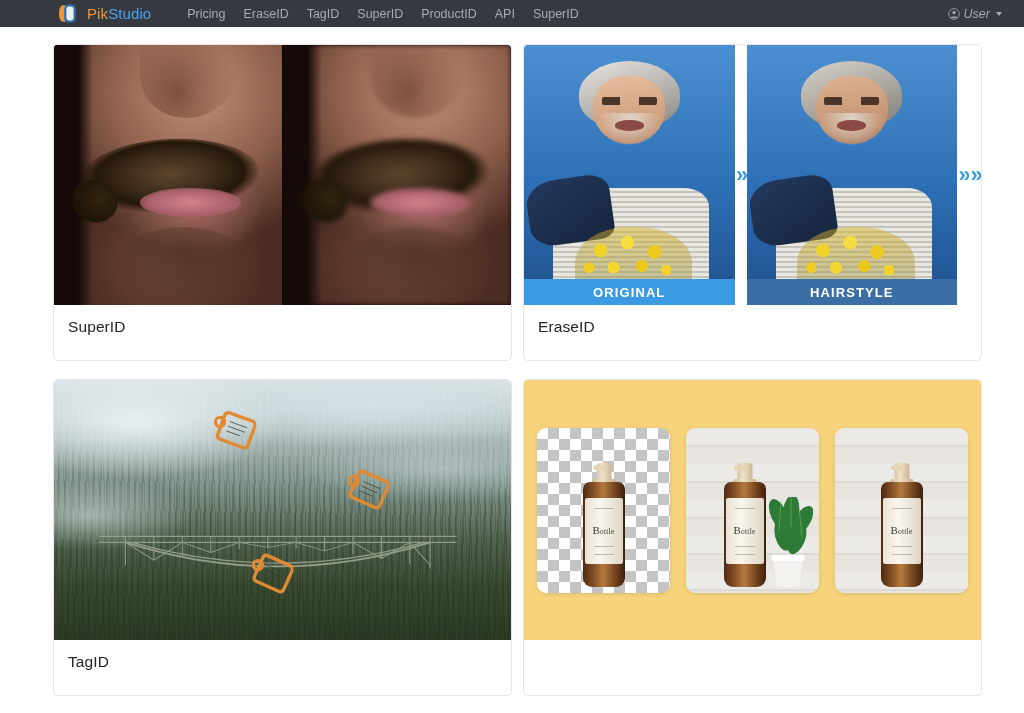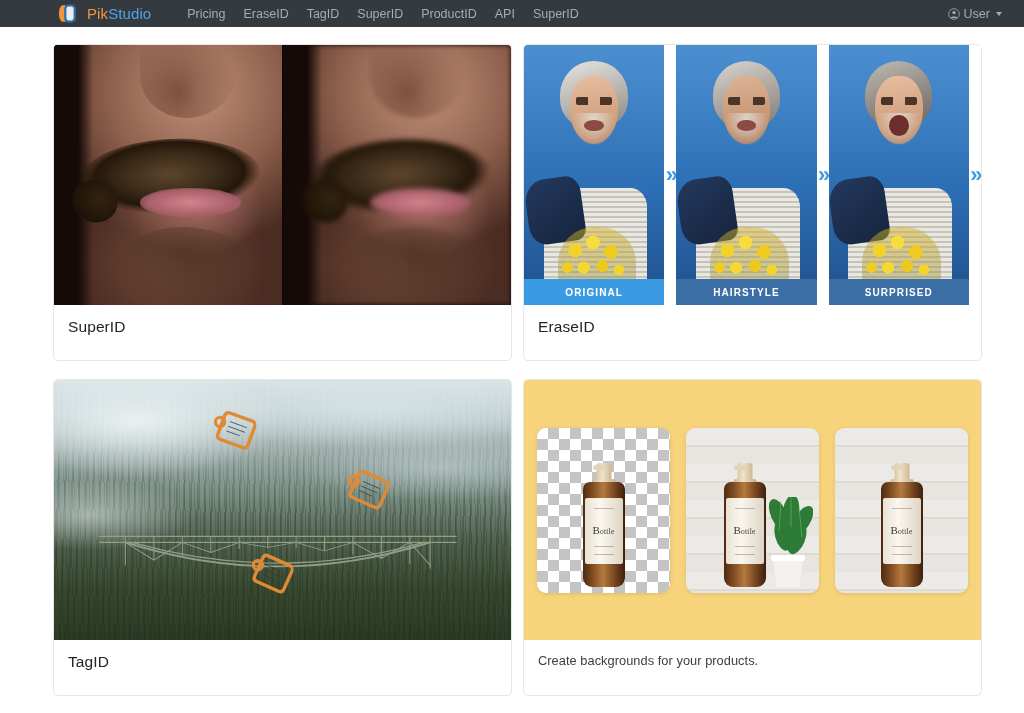--- a/index.html
+++ b/index.html
@@ -54,20 +54,21 @@
     padding: 2px 9px;
     text-decoration: none;
     white-space: nowrap;
     display: block;
   }
 
   .nav-right {
     margin-left: auto;
     display: flex;
     align-items: center;
+    font-style: italic;
   }
   .user-menu {
     display: flex;
     align-items: center;
     gap: 4px;
     color: #a7acb1;
     font-size: 12.5px;
     padding: 2px 6px;
     text-decoration: none;
     white-space: nowrap;
@@ -306,21 +307,21 @@
       linear-gradient(180deg, rgba(214,180,40,0.5) 0%, rgba(100,110,60,0.35) 100%);
   }
   .eid-label {
     position: absolute;
     left: 0; right: 0; bottom: 0;
     height: 26px;
     display: flex;
     align-items: center;
     justify-content: center;
     color: #ffffff;
-    font-size: 10px;
+    font-size: 13px;
     letter-spacing: 1.1px;
     font-weight: bold;
   }
   .eid-label.primary { background: #3a9ae2; }
   .eid-label.dim     { background: #3a6ea5; }
 
   
   .tagid-media {
     height: 260px;
     position: relative;
@@ -570,31 +571,20 @@
           <div class="eid-shirt"></div>
           <div class="eid-sweater"></div>
           <div class="eid-flowers"></div>
           <div class="eid-label dim">HAIRSTYLE</div>
         </div>
 
         <div class="eid-gap">
           <span class="eid-arrow">»</span>
         </div>
 
-        <div class="eid-strip">
-          <div class="eid-hair" style="background:linear-gradient(160deg,#bfbab2 0%,#8e8982 55%,#6a655f 100%)"></div>
-          <div class="eid-face"></div>
-          <div class="eid-eyes"></div>
-          <div class="eid-beard"></div>
-          <div class="eid-mouth open"></div>
-          <div class="eid-shirt"></div>
-          <div class="eid-sweater"></div>
-          <div class="eid-flowers"></div>
-          <div class="eid-label dim">SURPRISED</div>
-        </div>
 
         <div class="eid-gap">
           <span class="eid-arrow">»</span>
         </div>
 
 
       </div>
       <div class="card-body">
         <div class="card-title">EraseID</div>
       </div>
@@ -735,18 +725,17 @@
                 <div class="pd-label-text"><b>B</b><span>ottle</span></div>
                 <div class="pd-label-line" style="top:48px"></div>
                 <div class="pd-label-line" style="top:56px"></div>
               </div>
             </div>
           </div>
         </div>
 
       </div>
       <div class="card-body">
-        <div class="card-desc">Create backgrounds for your products.</div>
       </div>
     </div>
 
   </div>
 </div>
 
 </body></html>

